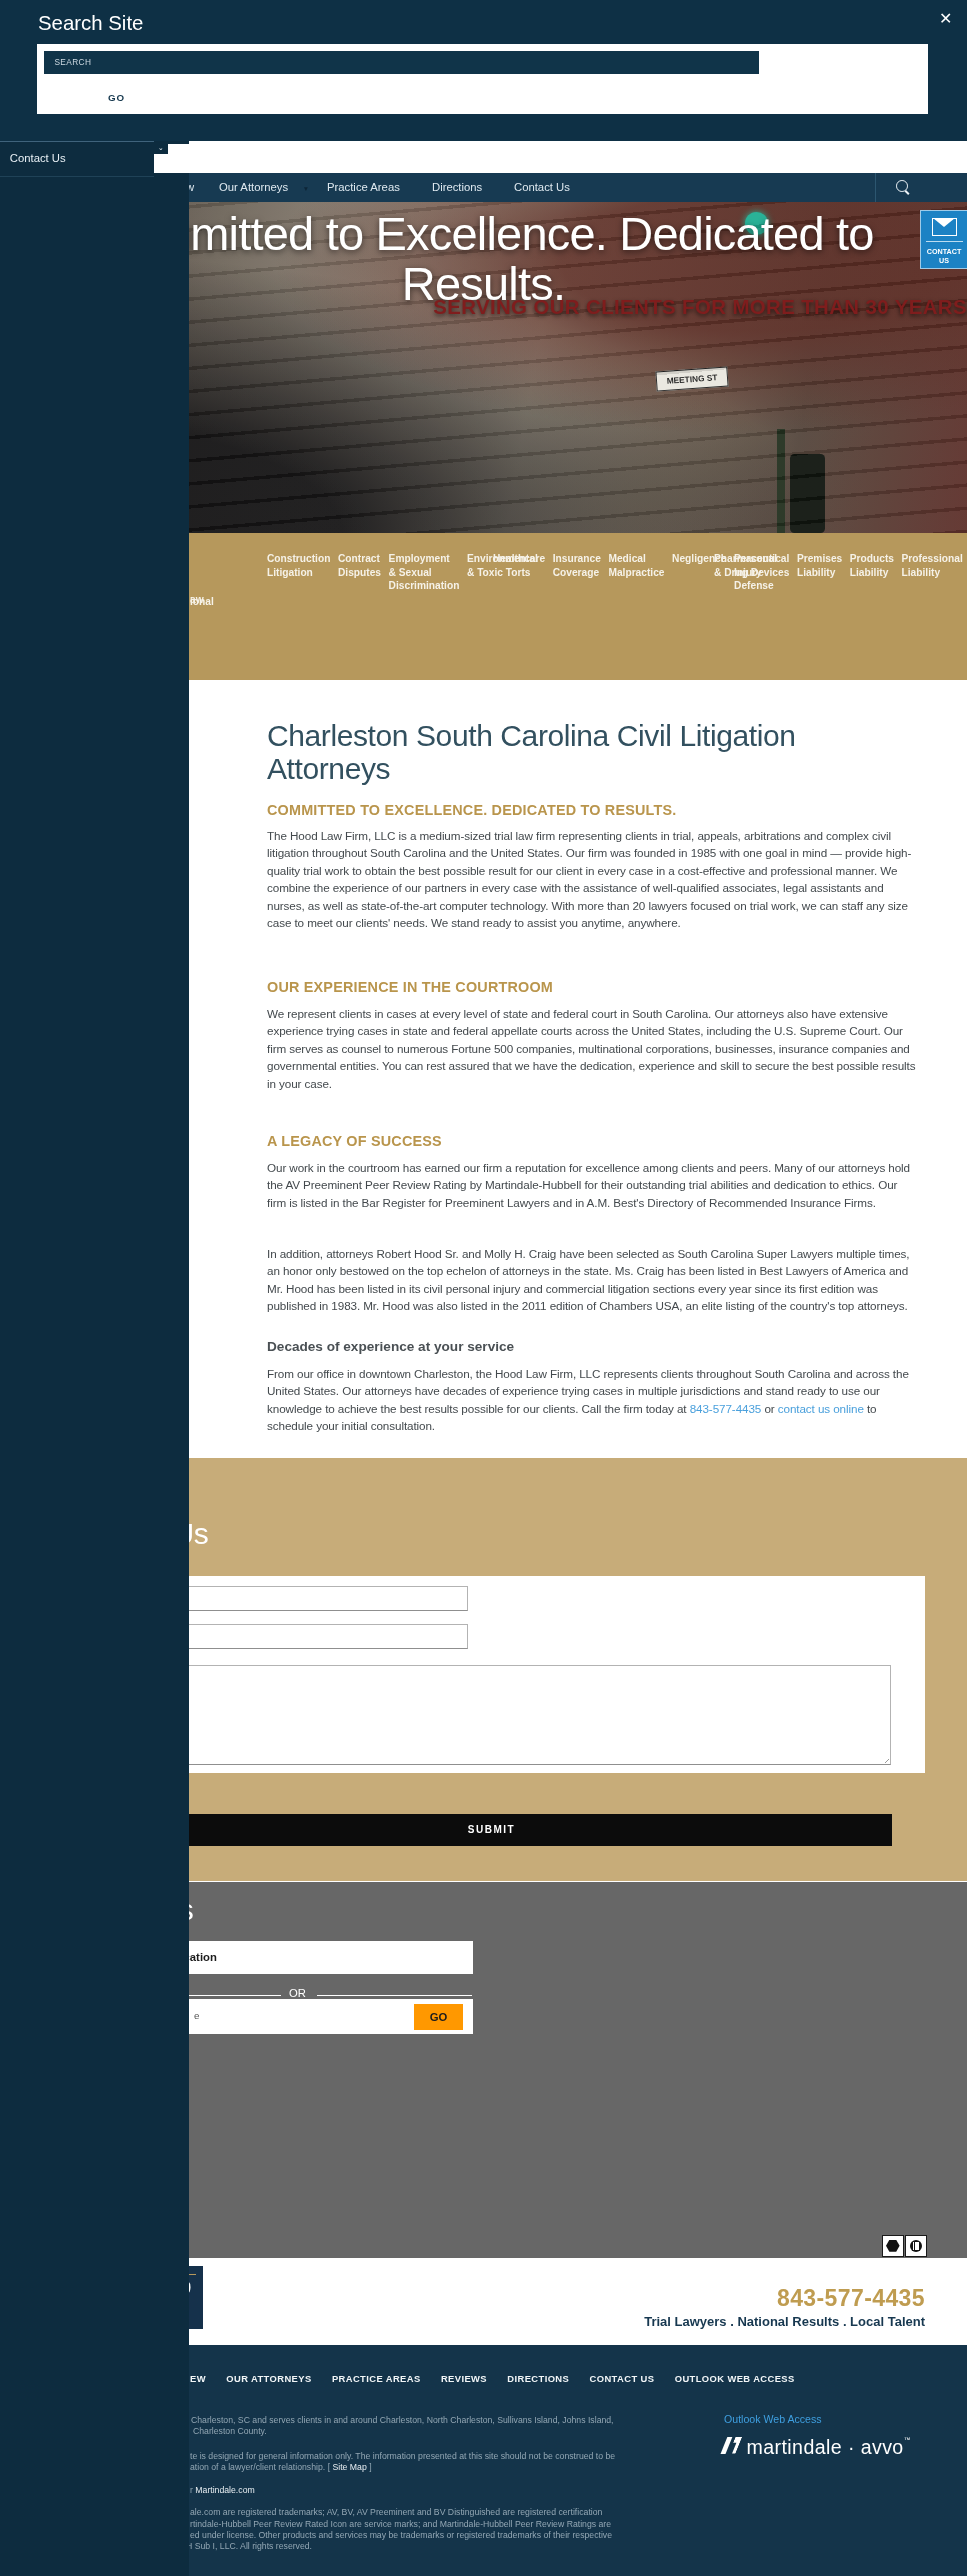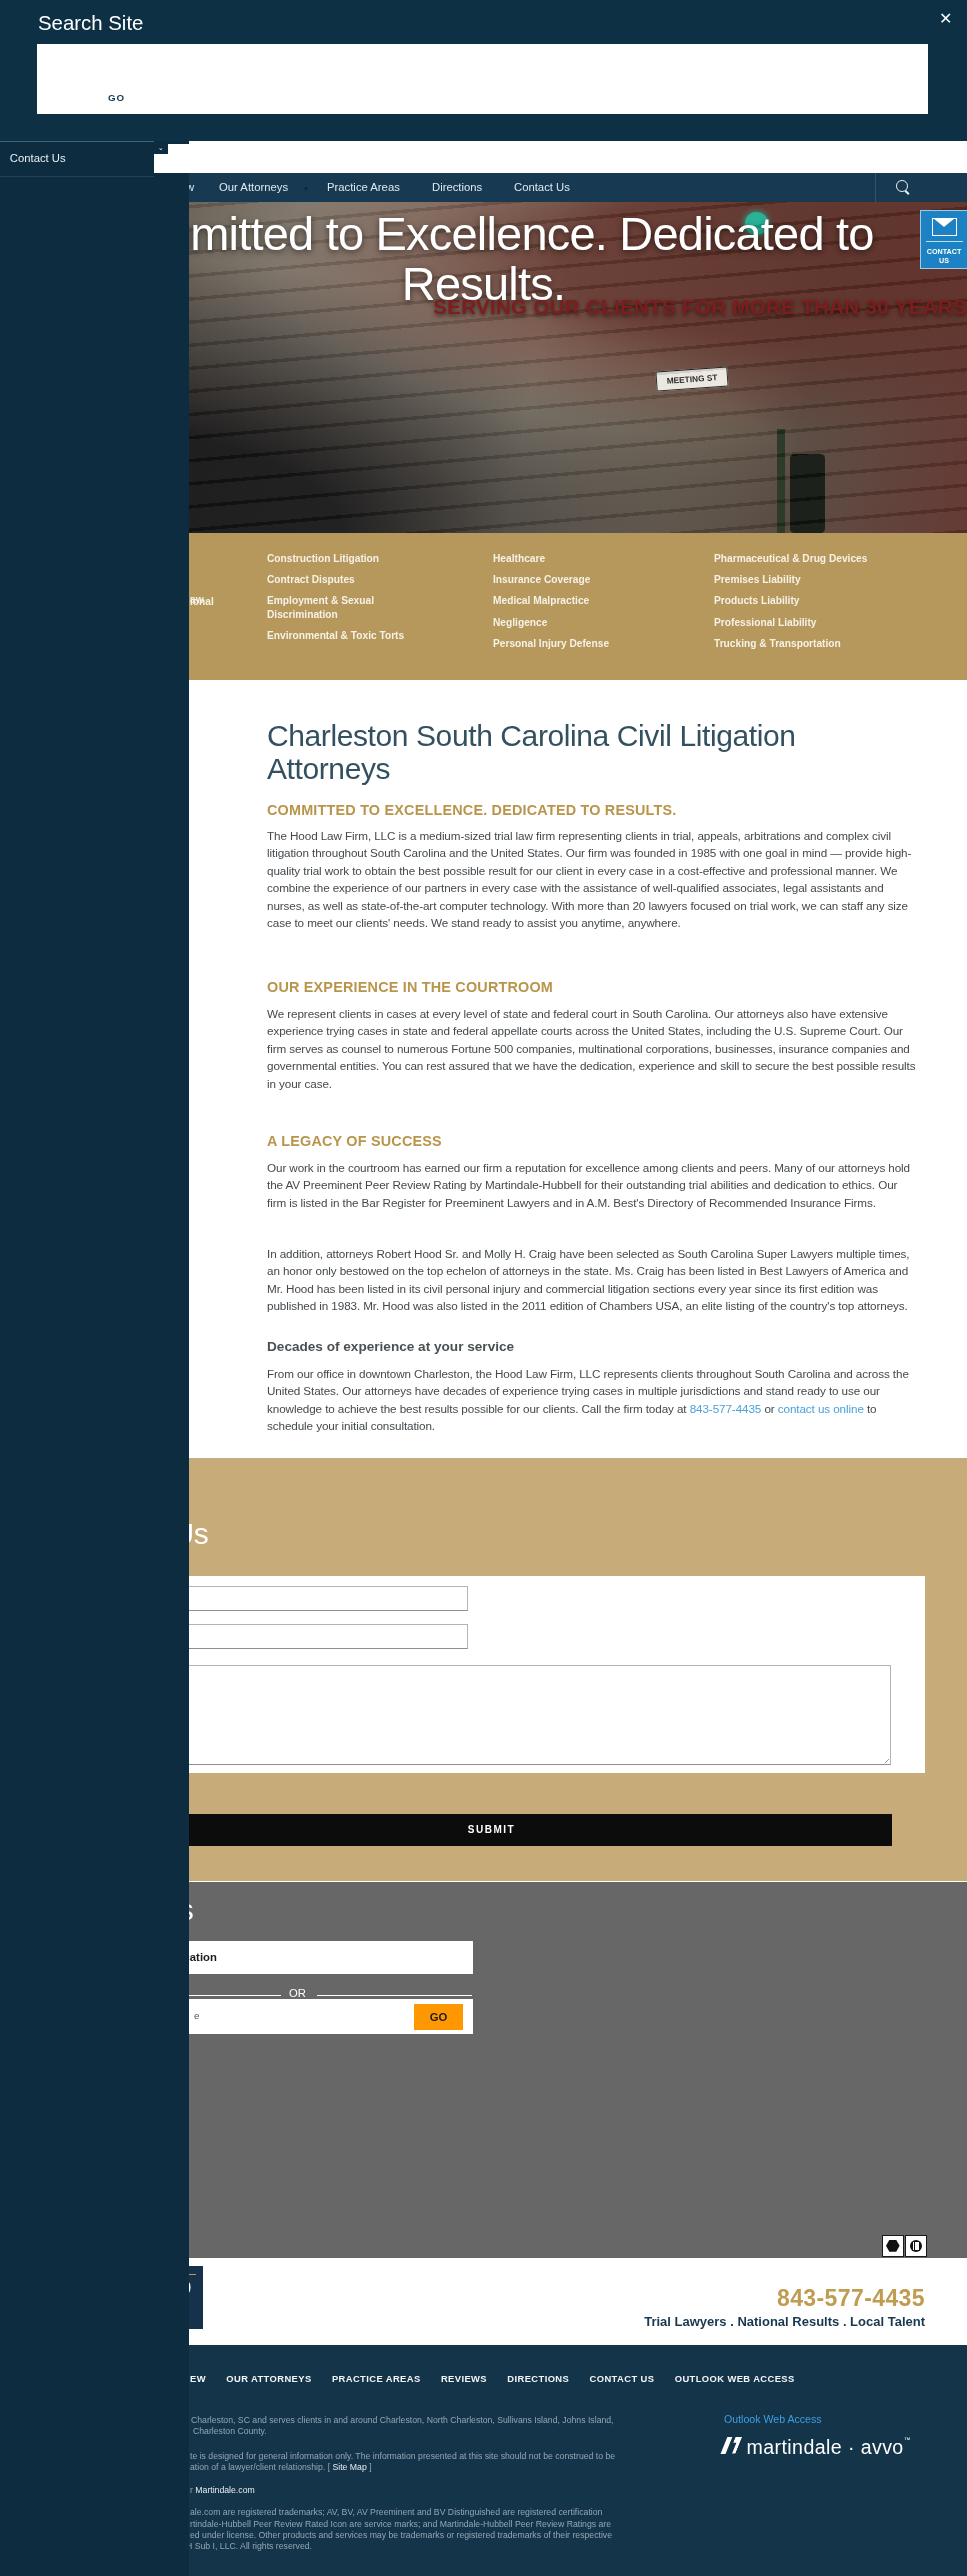--- a/index.html
+++ b/index.html
@@ -46,21 +46,21 @@
         text-align:center;cursor:pointer;}
   .ctab .env{position:absolute;left:11.3px;top:6.8px;width:23px;height:16.6px;border:1.5px solid #fff;background:#1c82c4;}
   .ctab .env::after{content:"";position:absolute;left:-0.8px;top:-0.8px;border-left:11.3px solid transparent;
         border-right:11.3px solid transparent;border-top:9px solid #fff;width:0;}
   .ctab .env i{position:absolute;left:0.8px;top:0.8px;border-left:9.8px solid transparent;
         border-right:9.8px solid transparent;border-top:7.6px solid #1c82c4;width:0;}
   .ctab hr{position:absolute;left:4.5px;top:30px;width:37px;border:0;border-top:0.8px solid #bcdcf0;margin:0;}
   .ctab .lbl{position:absolute;left:0;top:36px;width:100%;color:#fff;font-size:7.2px;font-weight:bold;line-height:9px;}
 
   
-  .megacol{top:552px;display:flex;flex-direction:column;gap:7.6px;}
+  .megacol{top:552px;display:flex;flex-direction:row;gap:7.6px;}
   .megacol span{display:block;color:#f6f2e8;font-weight:bold;font-size:10.2px;line-height:13.6px;cursor:pointer;}
   .megafrag{color:#f6f2e8;font-weight:bold;font-size:10.2px;}
 
   
   .h1{left:267px;top:719px;width:657px;font-size:30px;line-height:33px;font-weight:300;
       color:#32505f;letter-spacing:-0.4px;}
   .goldh2{left:267px;width:657px;font-size:14.4px;font-weight:bold;color:#b9954c;letter-spacing:0.2px;}
   .p{left:267px;width:650px;font-size:11.7px;line-height:17.4px;color:#43494d;letter-spacing:-0.1px;}
   .h3{left:267px;top:1339px;font-size:13.6px;font-weight:bold;color:#4a5054;}
   a.inline{color:#4aa0dc;text-decoration:none;cursor:pointer;}
@@ -272,19 +272,20 @@
     <div class="cu-item">
       <span>Contact Us</span>
     </div>
   </div>
   <div class="abs whitestrip"></div>
   <div class="abs caretbox">⌄</div>
 
   <div class="abs searchlay">
     <div class="so-title">Search Site</div>
     <div class="so-box">
+      <input class="so-input" type="text" placeholder="SEARCH" style="">
       <span class="so-go">GO</span>
     </div>
     <span class="xclose">✕</span>
   </div>
 
 </div>
 
 
 </body></html>

